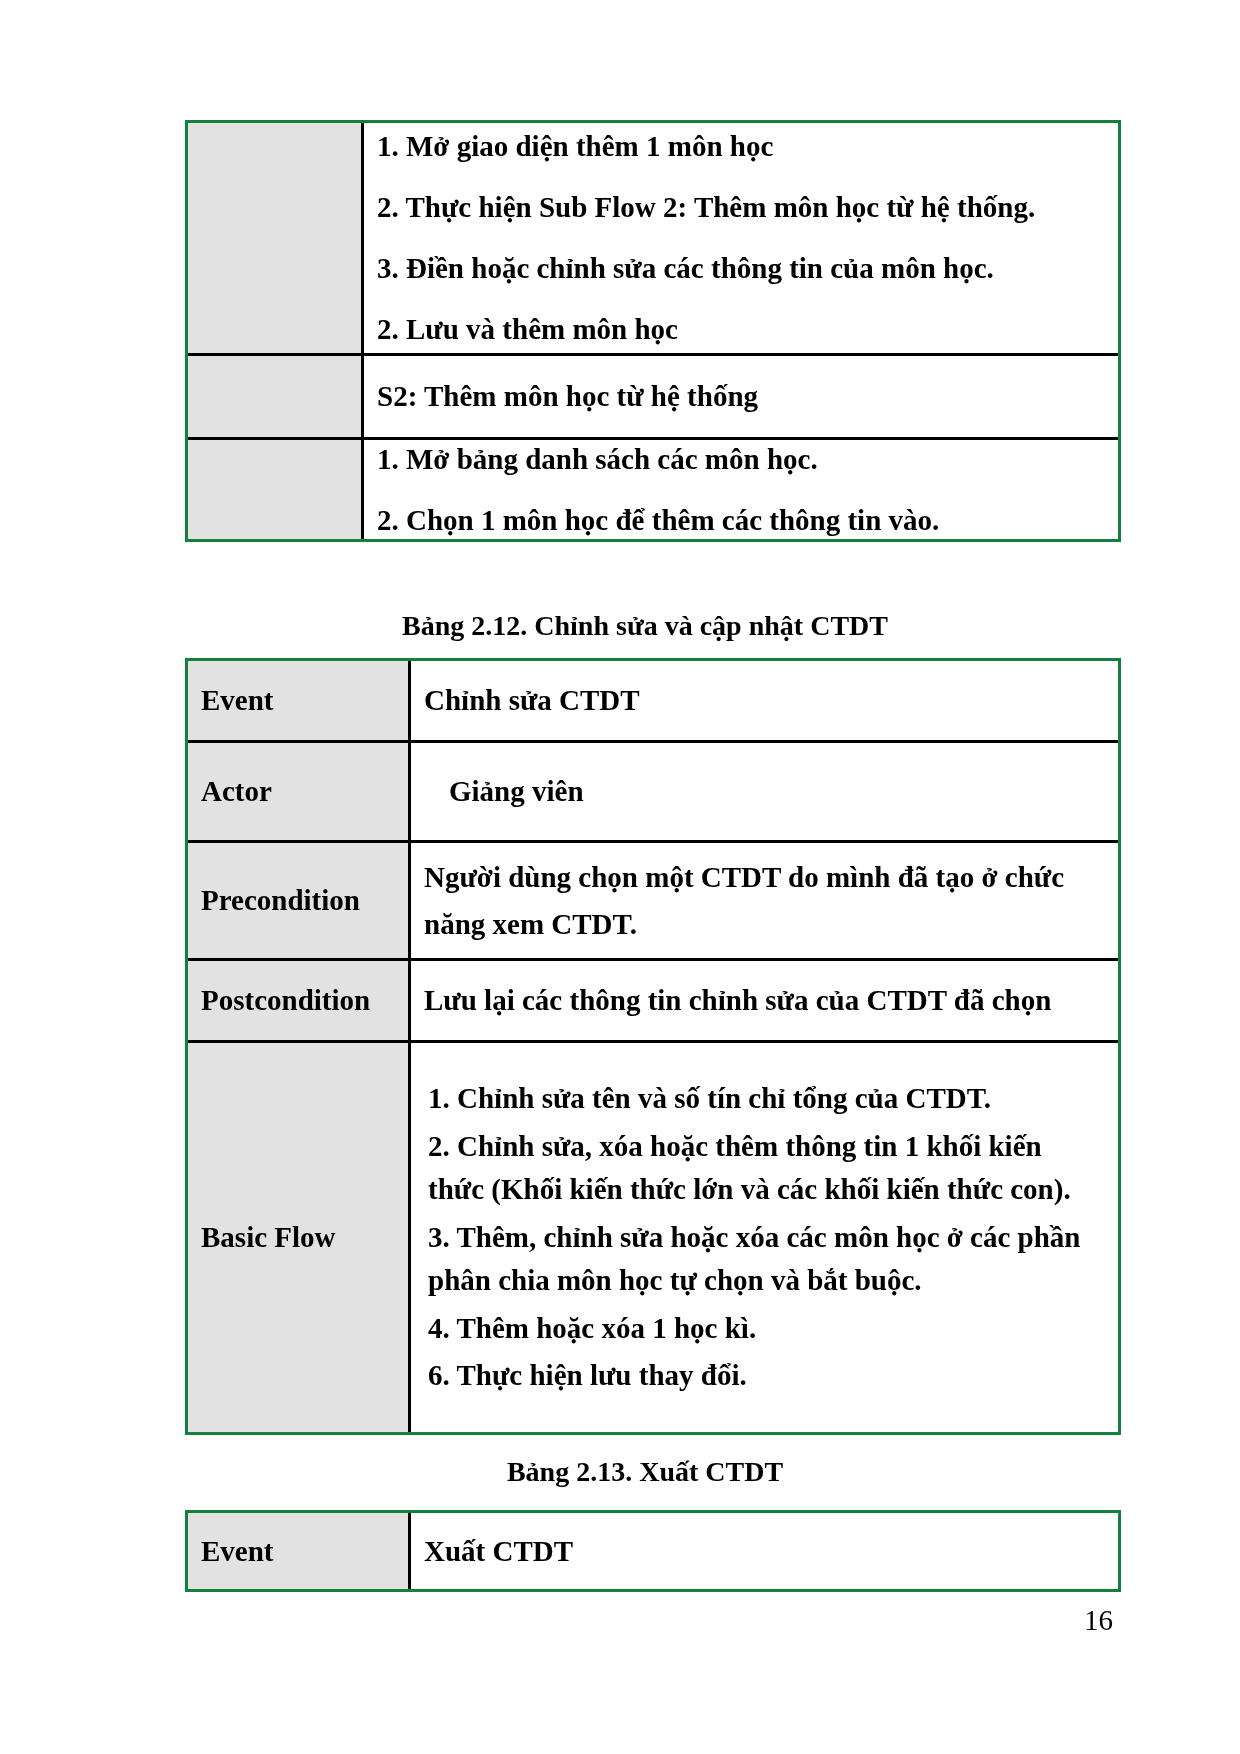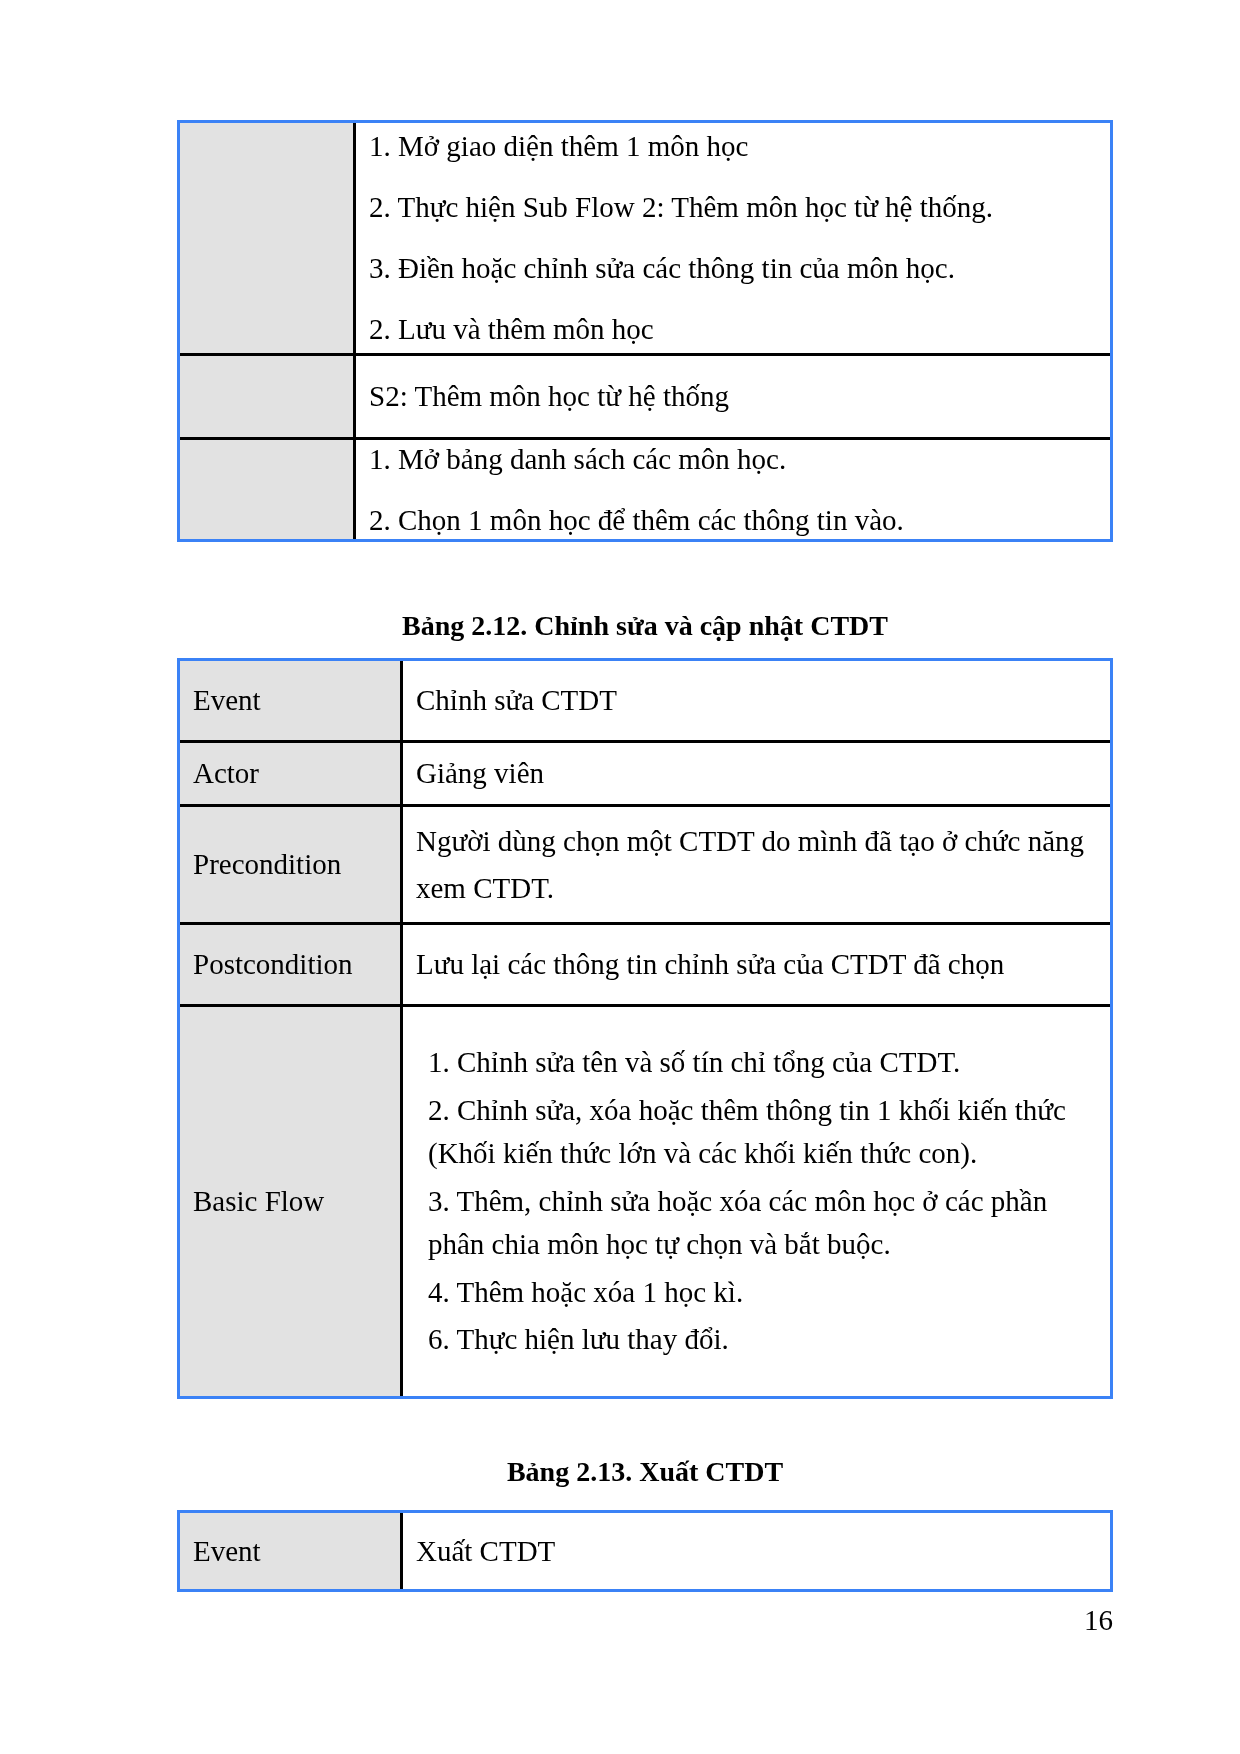--- a/index.html
+++ b/index.html
@@ -7,24 +7,25 @@
     position: relative;
     width: 1240px;
     height: 1754px;
     background: #ffffff;
     color: #000000;
     font-family: "Liberation Serif", "DejaVu Serif", serif;
     overflow: hidden;
   }
   .tbl {
     position: absolute;
-    left: 177px;
+    left: 185px;
     width: 936px;
-    border: 3px solid #3b82f6;
+    border: 3px solid #15803d;
     box-sizing: border-box;
+    font-weight: bold;
   }
   .trow {
     display: flex;
     box-sizing: border-box;
     border-top: 3px solid #000;
     overflow: hidden;
   }
   .trow:first-child { border-top: none; }
   .cell-label {
     box-sizing: border-box;
@@ -44,21 +45,21 @@
     display: flex;
     flex-direction: column;
     justify-content: center;
     padding: 4px 18px 4px 13px;
     font-size: 29px;
     line-height: 1.62;
     overflow: hidden;
   }
   .cell-content p { margin: 7px 0; }
   .cell-content.tight { line-height: 1.5; }
-  .cell-content.tight p { margin: 2px 12px; }
+  .cell-content.tight p { margin: 2px 4px; }
   .caption {
     position: absolute;
     left: 177px;
     width: 936px;
     text-align: center;
     font-weight: bold;
     font-size: 28px;
     line-height: 40px;
   }
   .pagenum {
@@ -109,21 +110,21 @@
 
   <div class="tbl w2" style="top:658px;">
     <div class="trow" style="height:79px;">
       <div class="cell-label">
           <span>Event</span>
         </div>
       <div class="cell-content">
         <p>Chỉnh sửa CTDT</p>
       </div>
     </div>
-    <div class="trow" style="height:64px;">
+    <div class="trow" style="height:100px;gap:25px;">
       <div class="cell-label">
           <span>Actor</span>
         </div>
       <div class="cell-content">
         <p>Giảng viên</p>
       </div>
     </div>
     <div class="trow" style="height:118px;">
       <div class="cell-label">
           <span>Precondition</span>

